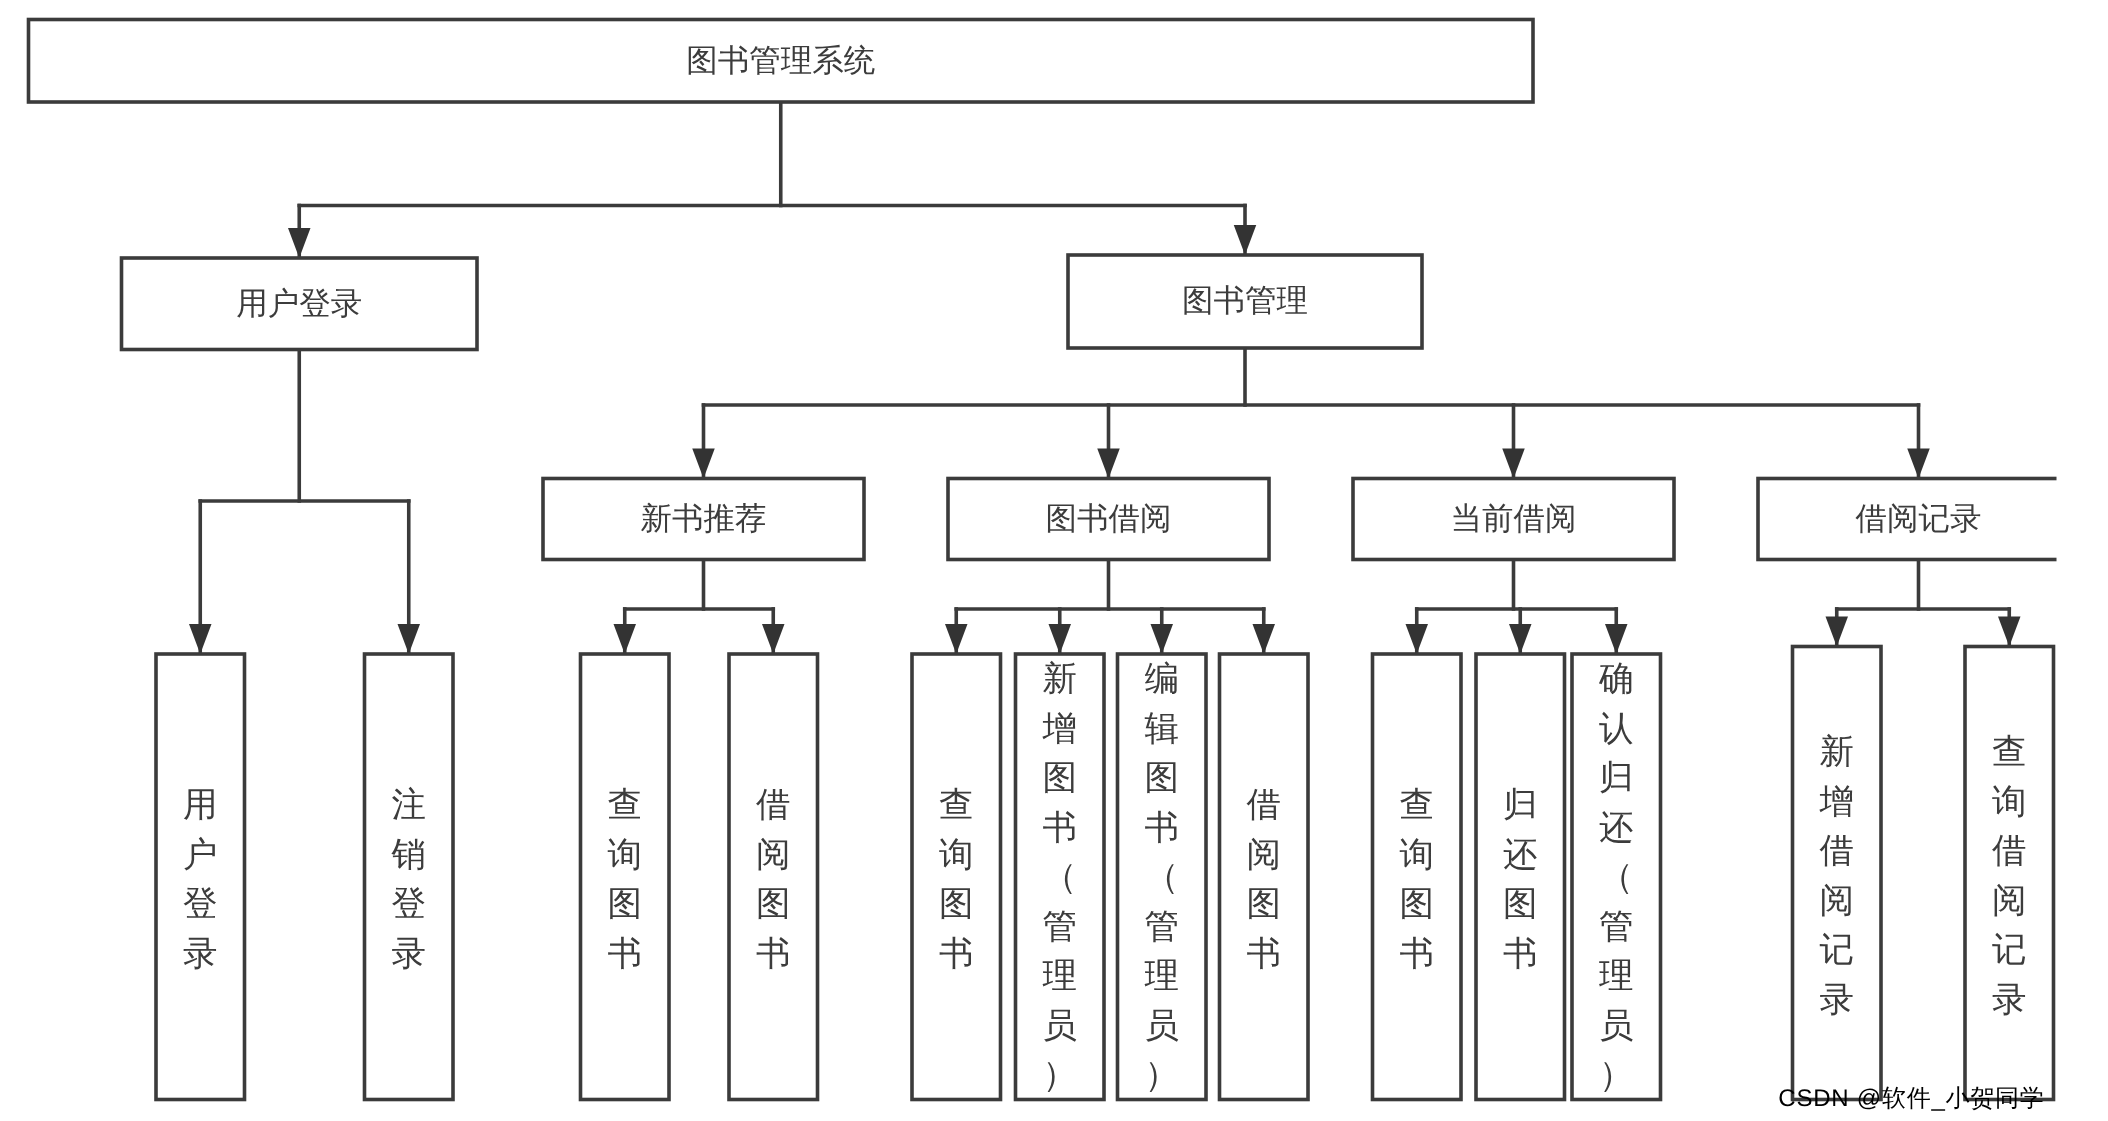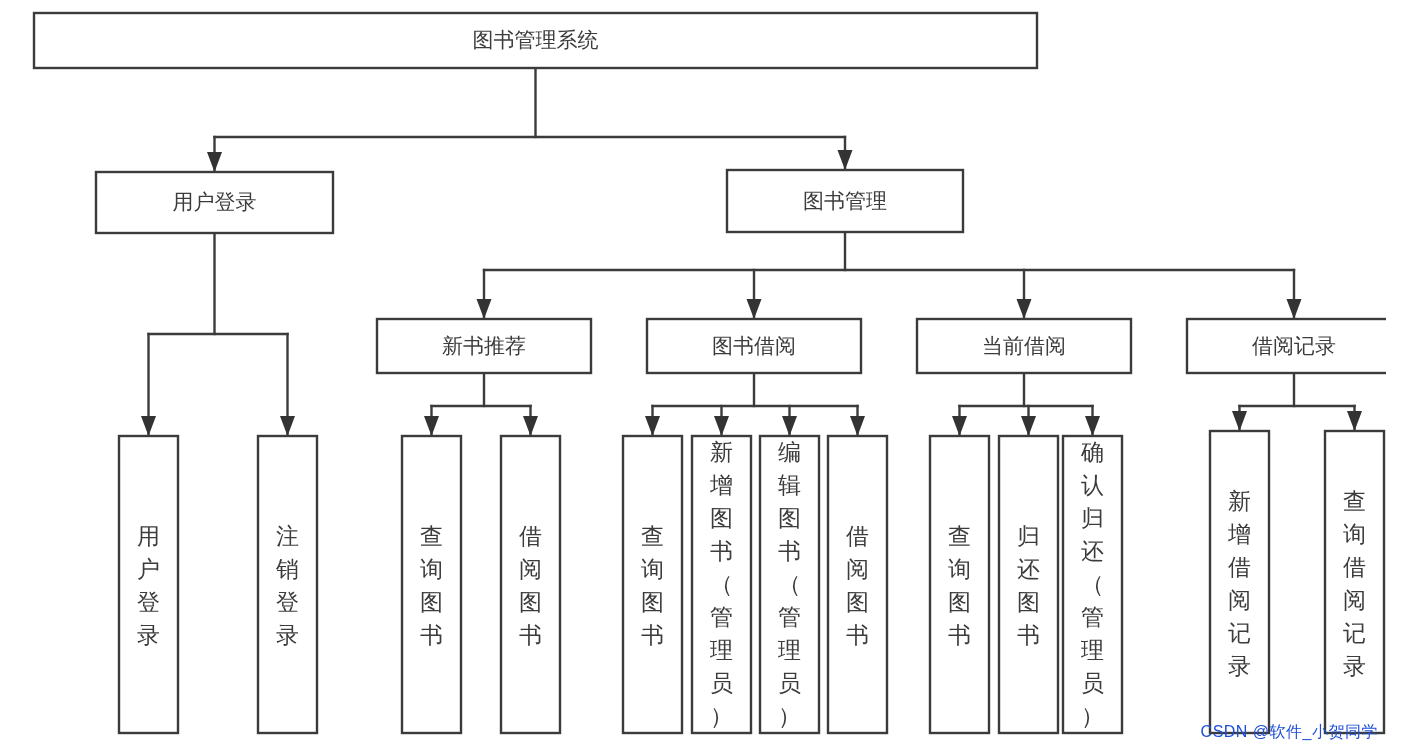--- a/index.html
+++ b/index.html
@@ -9,21 +9,20 @@
   }
   body {
     font-family: "Liberation Sans", "DejaVu Sans", sans-serif;
   }
   #canvas {
     position: relative;
     width: 1371px;
     height: 747px;
     background: #ffffff;
     overflow: hidden;
-    margin-left: 15px;
   }
   svg.diagram {
     position: absolute;
     left: 0;
     top: 0;
     width: 1405px;
     height: 747px;
   }
   .node-rect {
     fill: #ffffff;
@@ -52,21 +51,21 @@
   .arrow-head {
     fill: #333333;
     stroke: none;
   }
   .watermark {
     position: absolute;
     right: 8px;
     bottom: 4px;
     font-family: "Liberation Sans", "DejaVu Sans", sans-serif;
     font-size: 16px;
-    color: #1d4ed8;
+    color: #000000;
     letter-spacing: 0.5px;
     white-space: nowrap;
     pointer-events: none;
   }
 </style>
 </head>
 <body>
 
 <div id="canvas">
 

